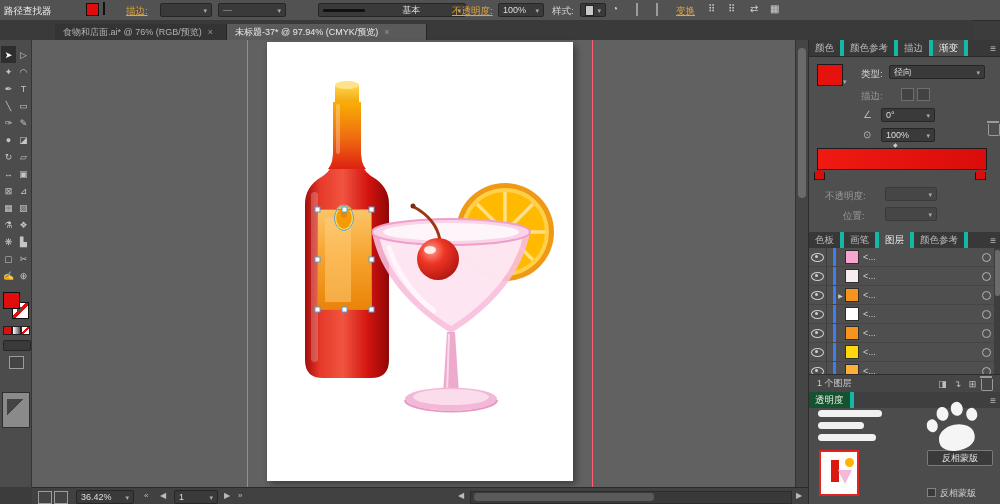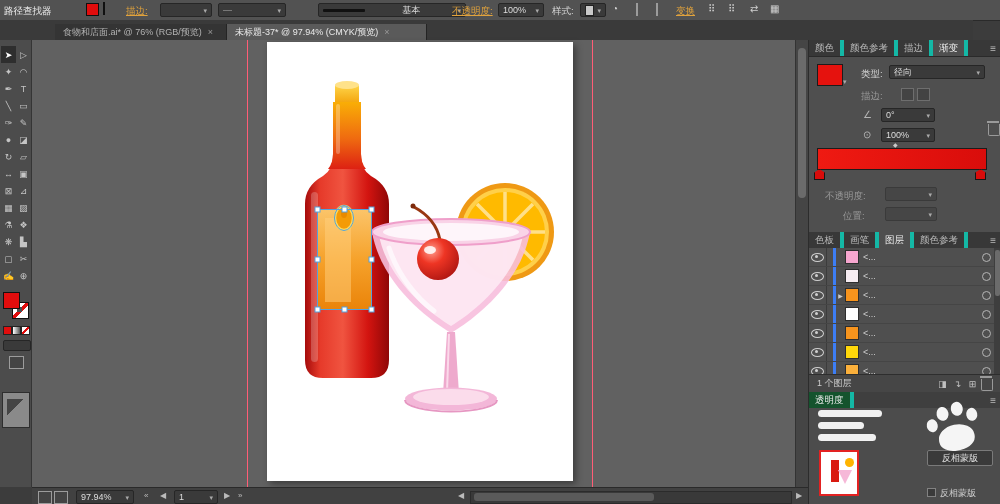--- a/index.html
+++ b/index.html
@@ -291,21 +291,21 @@
         <rect x="75" y="265" width="5" height="5"></rect>
         <rect x="102" y="265" width="5" height="5"></rect>
     </g>
   </g>
 </svg>
 
 <div id="statusbar" class="abs">
   <span class="sb-ic" style="left:6px"></span>
   <span class="sb-ic" style="left:22px"></span>
   <span class="abs field" style="left:44px;top:2px;width:58px">
-      <span class="val">97.94%</span>
+      <span class="val">36.42%</span>
       <span class="dd">▾</span>
     </span>
   <span class="nav" style="left:112px">«</span>
   <span class="nav" style="left:128px">◀</span>
   <span class="abs field" style="left:142px;top:2px;width:44px">
       <span class="val">1</span>
       <span class="dd">▾</span>
     </span>
   <span class="nav" style="left:192px">▶</span>
   <span class="nav" style="left:206px">»</span>

